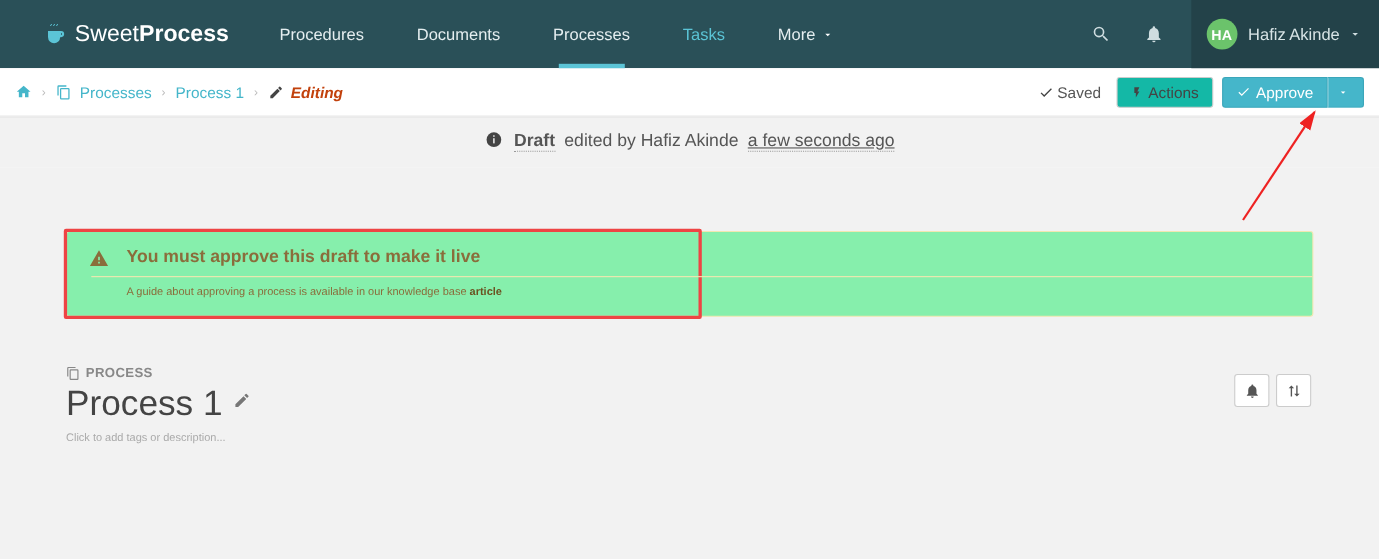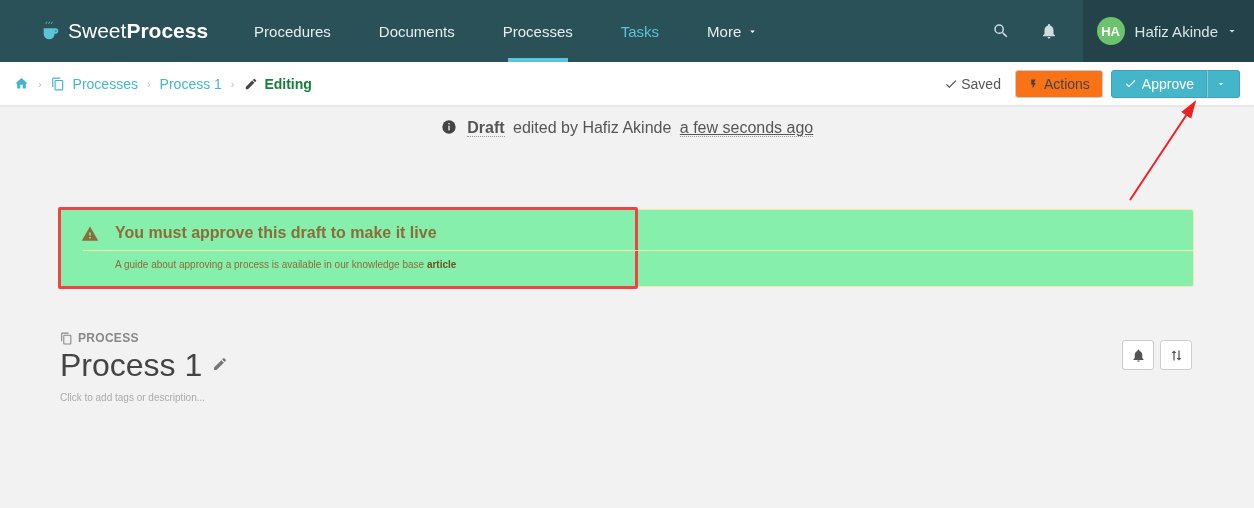--- a/index.html
+++ b/index.html
@@ -20,26 +20,26 @@
 .navicon { width:48px; height:62px; display:flex; align-items:center; justify-content:center; color:#cfdde0; cursor:pointer; }
 .userblock { display:flex; align-items:center; background:#234249; height:62px; padding:0 16px 0 14px; margin-left:10px; cursor:pointer; }
 .avatar { width:28px; height:28px; border-radius:50%; background:#6bc36b; color:#fff; font-size:13px; font-weight:600; display:flex; align-items:center; justify-content:center; margin-right:10px; }
 .username { color:#d8e4e6; font-size:15px; margin-right:8px; }
 
 
 .crumbbar { display:flex; align-items:center; height:44px; padding:0 14px; background:#fff; border-bottom:1px solid #e7e7e7; }
 .crumbs { display:flex; align-items:center; font-size:14px; color:#888; }
 .crumbs a { color:#45b6ca; text-decoration:none; }
 .crumbs .sep { margin:0 9px; color:#bbb; font-size:11px; }
-.crumbs .editing { color:#15803d; font-weight:600; }
+.crumbs .editing { color:#c2410c; font-weight:600;font-style:italic; }
 .crumbs svg { vertical-align:-2px; }
 .crumbright { margin-left:auto; display:flex; align-items:center; gap:8px; }
 .saved { color:#555; font-size:14px; margin-right:6px; }
 .saved svg { vertical-align:-2px; margin-right:3px; }
-.btn { display:inline-flex; align-items:center; border:1px solid #ccc; background:#f97316; color:#444; font-size:14px; padding:5px 12px; border-radius:3px; cursor:pointer; }
+.btn { display:inline-flex; align-items:center; border:1px solid #ccc; background:#14b8a6; color:#444; font-size:14px; padding:5px 12px; border-radius:3px; cursor:pointer; }
 .btn svg { margin-right:5px; }
 .btn-approve { background:#45b6ca; border-color:#3ba6ba; color:#fff; border-radius:3px 0 0 3px; }
 .btn-approve-dd { background:#45b6ca; border-color:#3ba6ba; color:#fff; padding:5px 8px; border-radius:0 3px 3px 0; border-left:1px solid rgba(255,255,255,0.35); }
 .btn-group { display:flex; }
 
 
 .draftbanner { background:#f2f2f2; border-top:1px solid #e7e7e7; text-align:center; padding:12px 0 14px; font-size:16px; color:#555; }
 .draftbanner .draft-word { font-weight:600; border-bottom:1px dotted #999; }
 .draftbanner .time { border-bottom:1px dotted #999;text-decoration:underline; }
 .draftbanner svg { vertical-align:-2px; margin-right:6px; }

